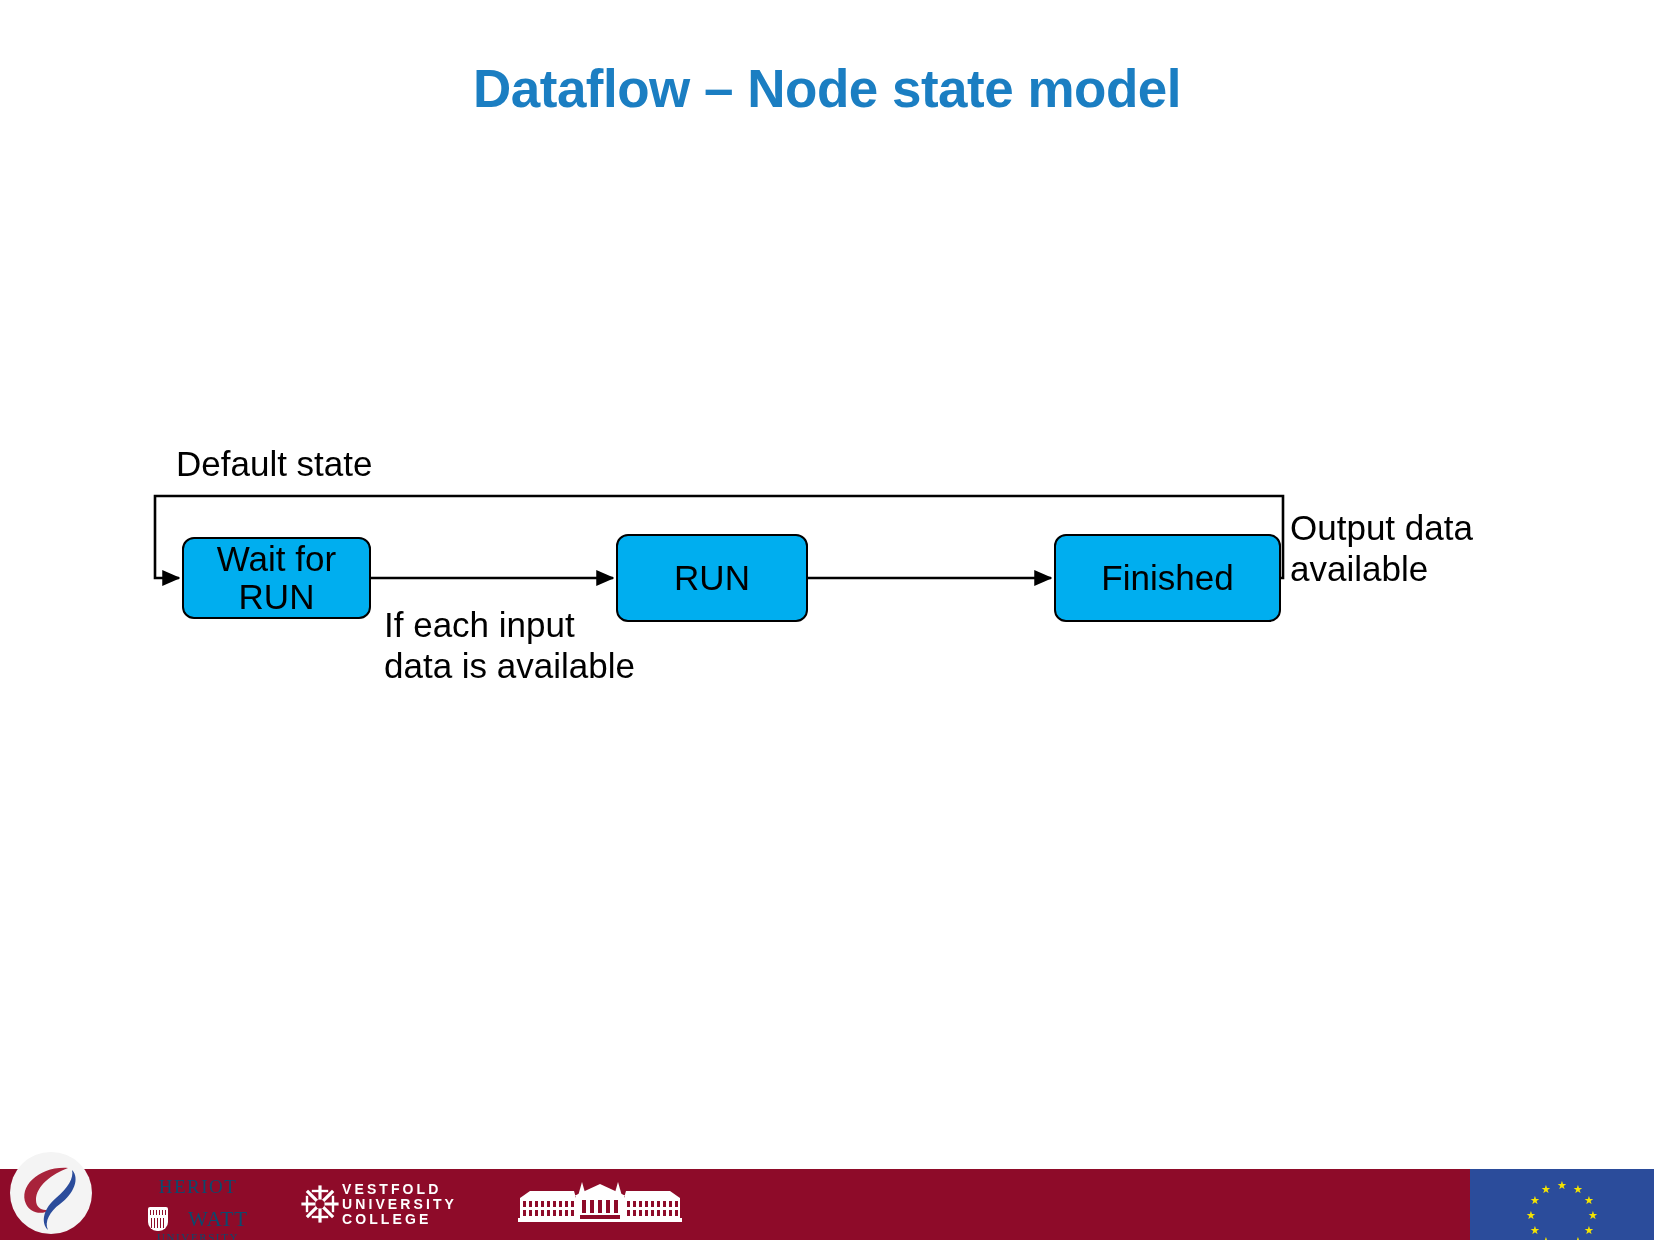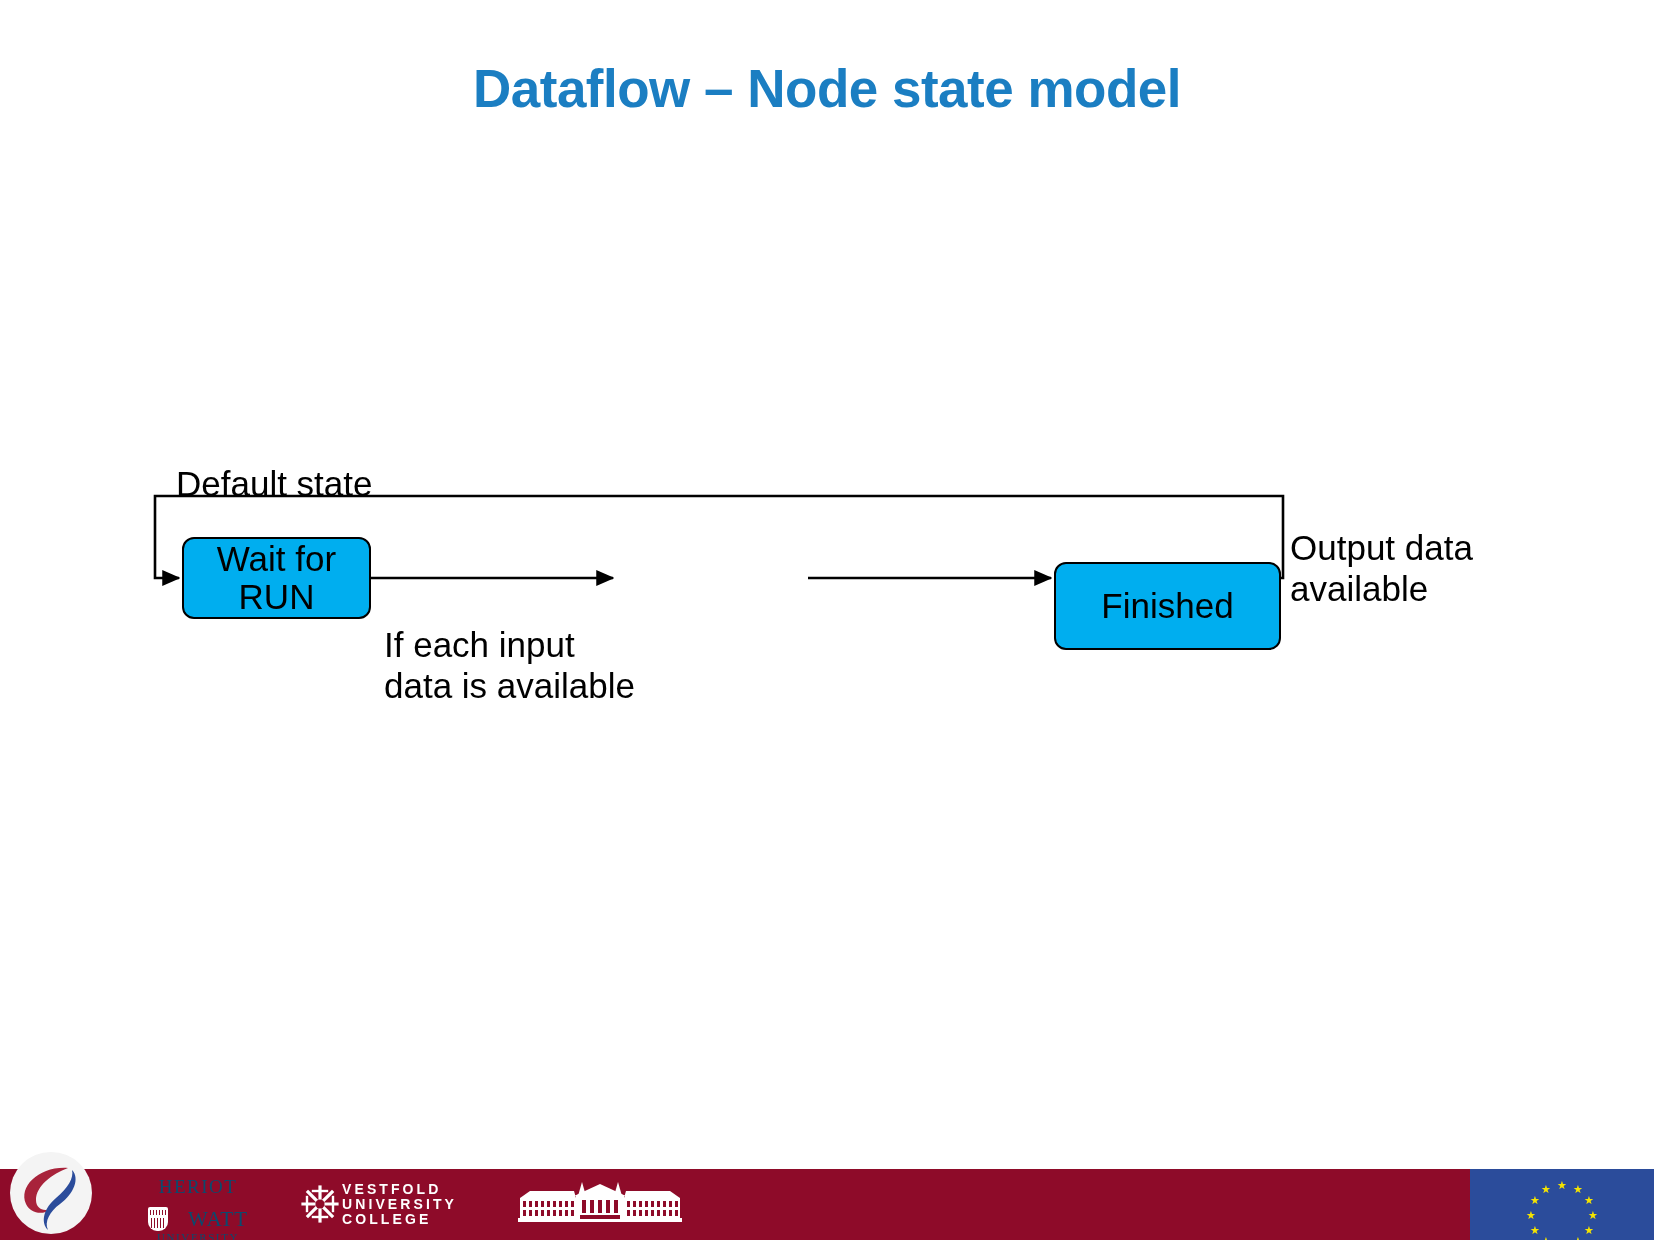--- a/index.html
+++ b/index.html
@@ -69,32 +69,30 @@
     left: 616px;
     top: 534px;
     width: 192px;
     height: 88px;
   }
   #box-finished {
     left: 1054px;
     top: 534px;
     width: 227px;
     height: 88px;
-    margin-top: 28px;
   }
 
   
   .diag-label {
     position: absolute;
     color: #000000;
     font-size: 35px;
     line-height: 1.17;
     font-family: "Liberation Sans", sans-serif;
     white-space: pre-line;
-    margin-top: 20px;
   }
   #label-default-state { left: 176px; top: 444px; }
   #label-if-each-input { left: 384px; top: 605px; }
   #label-output-data   { left: 1290px; top: 508px; }
 
   
   .footer-bar {
     position: absolute;
     left: 0;
     top: 1169px;
@@ -240,20 +238,21 @@
     <line x1="371" y1="578" x2="613" y2="578" stroke="#000000" stroke-width="2.6" marker-end="url(#arrow)"></line>
 
     <line x1="808" y1="578" x2="1051" y2="578" stroke="#000000" stroke-width="2.6" marker-end="url(#arrow)"></line>
 
     <path d="M 1245 578 L 1283 578 L 1283 496 L 155 496 L 155 578 L 179 578" fill="none" stroke="#000000" stroke-width="2.6" stroke-linejoin="miter" marker-end="url(#arrow)"></path>
   </svg>
 
   <div class="state-box" id="box-wait">Wait for
 RUN</div>
 
+  <div class="state-box" id="box-run">RUN</div>
 
   <div class="state-box" id="box-finished">Finished</div>
 
   <div class="diag-label" id="label-default-state">Default state</div>
 
   <div class="diag-label" id="label-if-each-input">If each input
 data is available</div>
 
   <div class="diag-label" id="label-output-data">Output data
 available</div>

